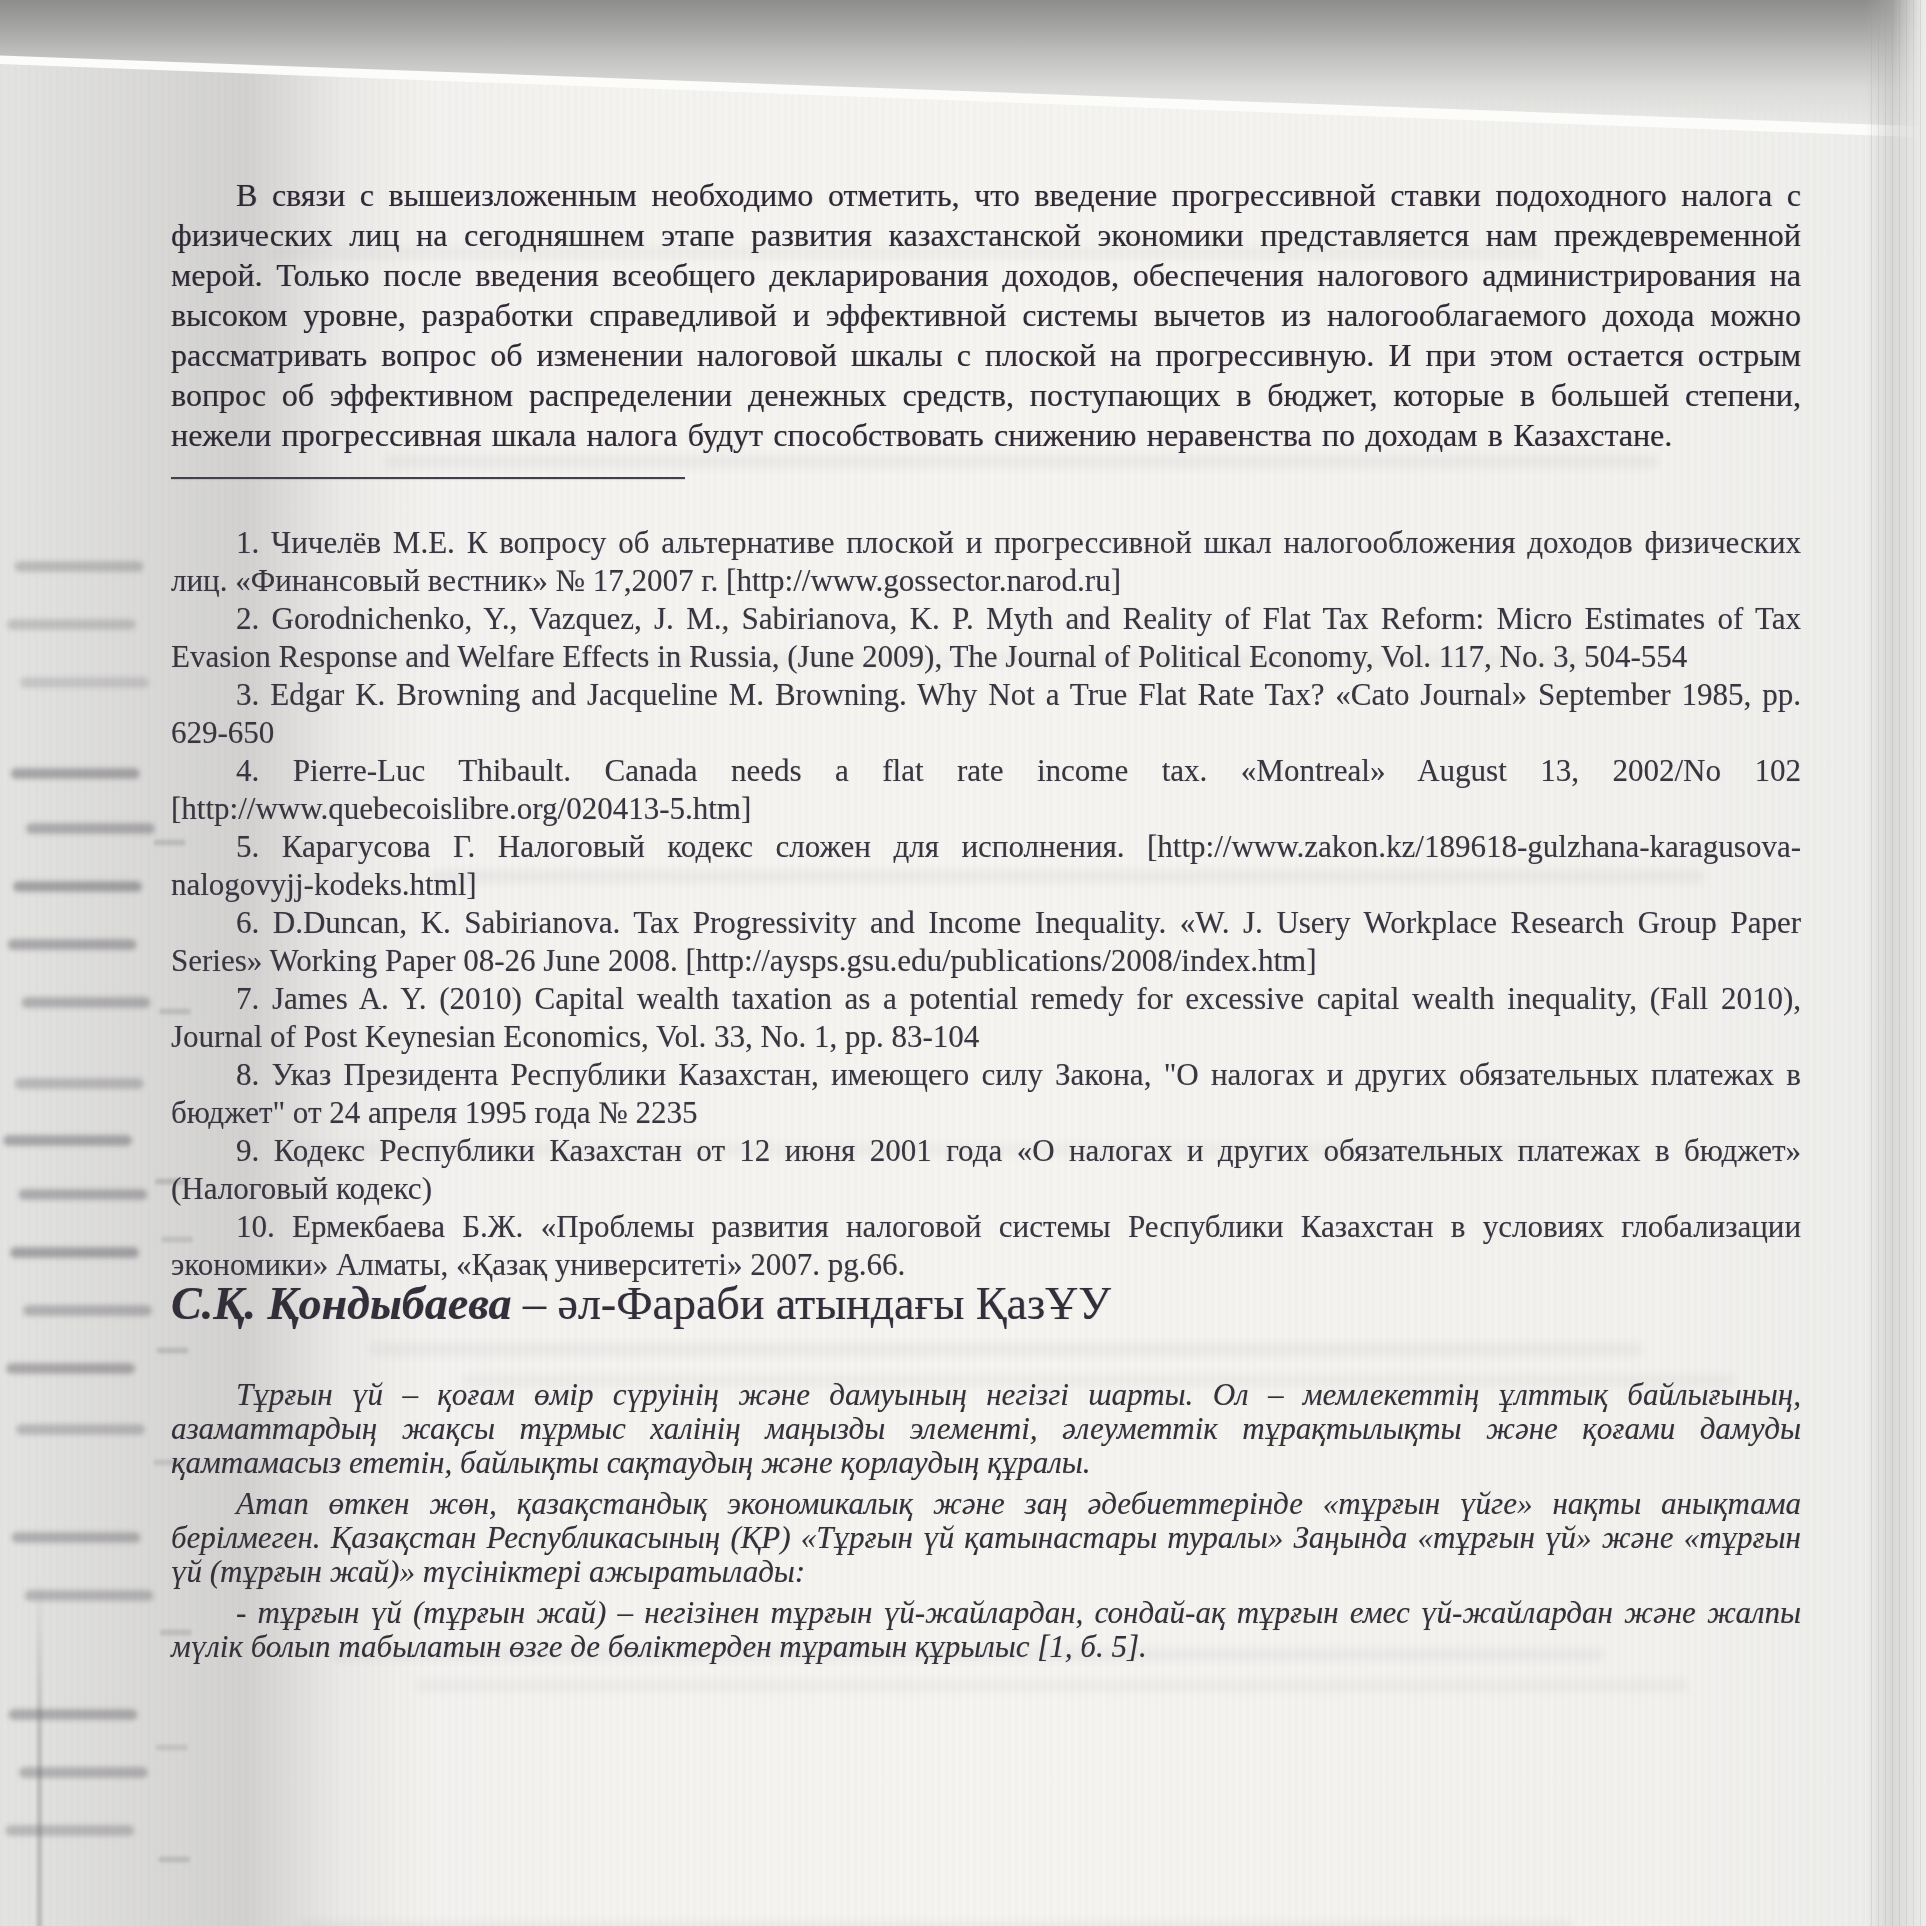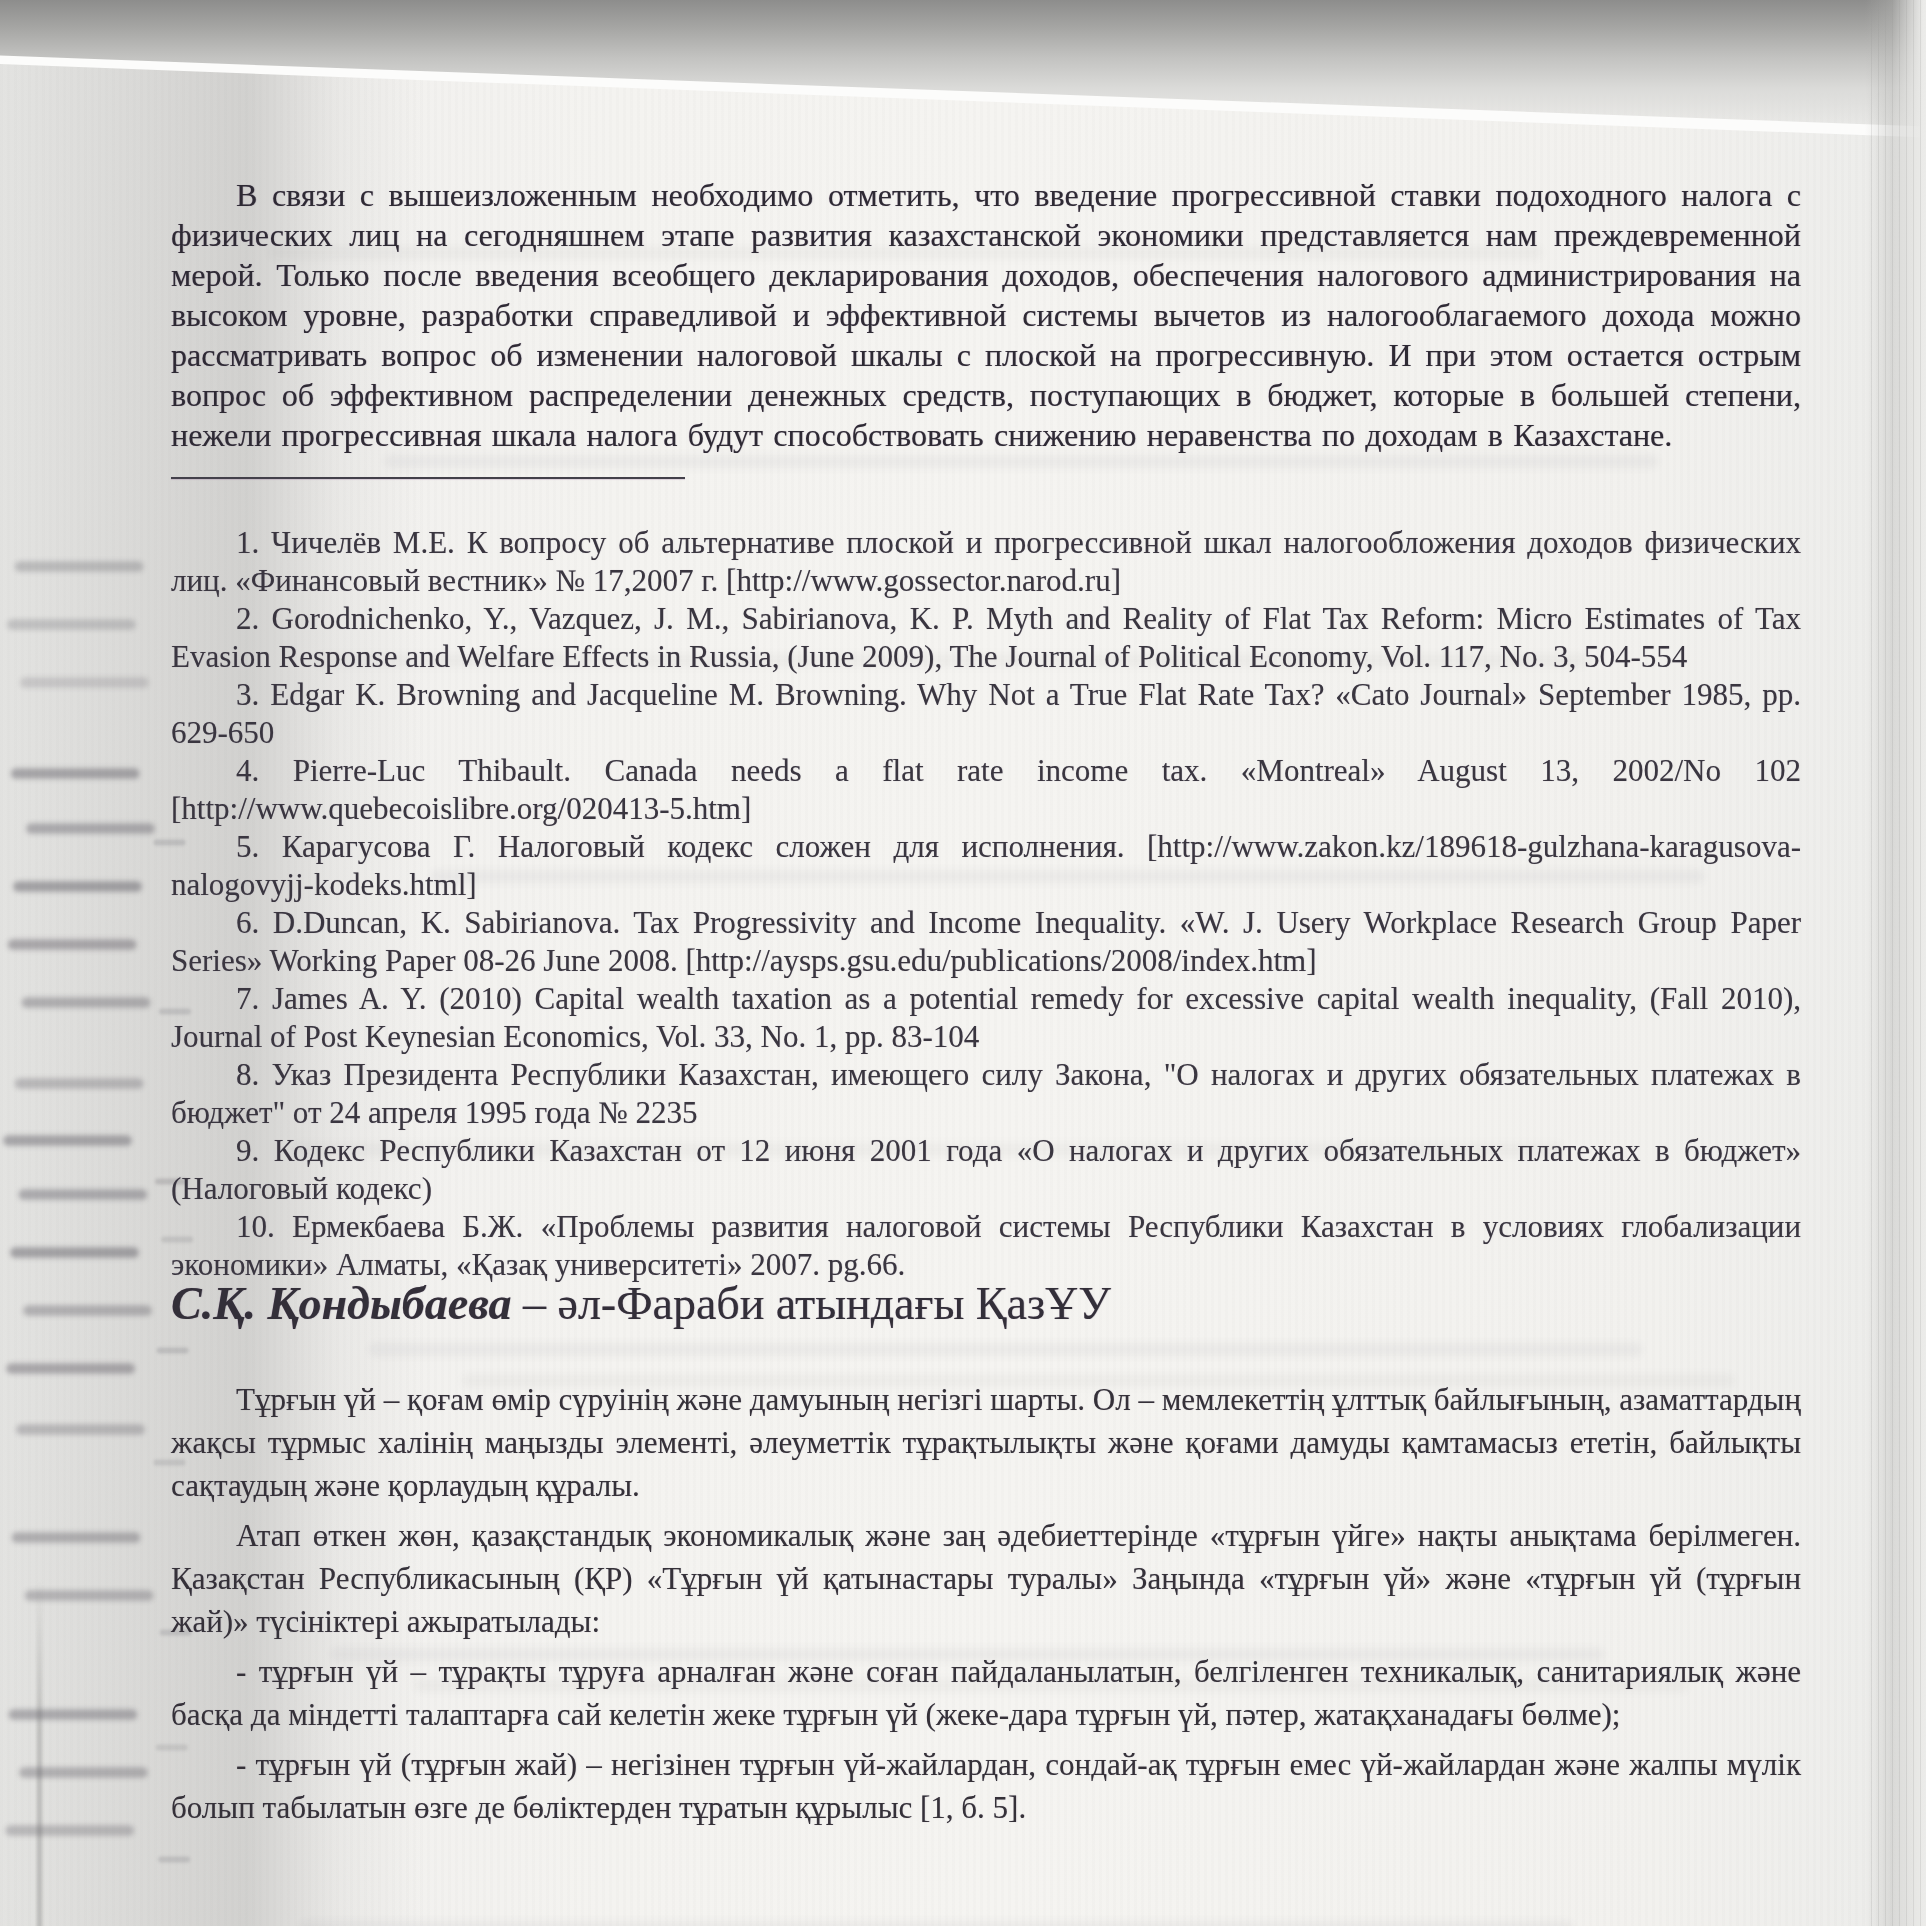--- a/index.html
+++ b/index.html
@@ -124,25 +124,26 @@
     margin-top:54px;
     text-align:center;
     font-weight:bold;
     font-size:36px;line-height:61px;
     letter-spacing:0.8px;
     color:#2b2733;
     text-shadow:0.6px 0.6px 0.8px rgba(70,55,90,.5), -0.4px 0 0.8px rgba(150,90,160,.22);
   }
   .kz{margin-top:34px;}
   .kz p{
-    font-size:31px;line-height:43px;
+    font-size:31px;line-height:34px;
     text-indent:65px;
     margin-top:7px;
     color:#353139;
     text-shadow:0.2px 0.2px 0.8px rgba(75,65,90,.42);
+    font-style:italic;
   }
   .kz p:first-child{margin-top:0;}
 </style>
 </head>
 <body>
 
 <div class="scan">
 
   <div class="texture"></div>
   <div class="gutter"></div>
@@ -174,20 +175,19 @@
       </div>
 
     <p class="author"><span class="name">С.Қ. Қондыбаева</span><span class="affil"> – әл-Фараби атындағы ҚазҰУ</span></p>
 
     <div class="title">
     </div>
 
     <div class="kz">
         <p>Тұрғын үй – қоғам өмір сүруінің және дамуының негізгі шарты. Ол – мемлекеттің ұлттық байлығының, азаматтардың жақсы тұрмыс халінің маңызды элементі, әлеуметтік тұрақтылықты және қоғами дамуды қамтамасыз ететін, байлықты сақтаудың және қорлаудың құралы.</p>
         <p>Атап өткен жөн, қазақстандық экономикалық және заң әдебиеттерінде «тұрғын үйге» нақты анықтама берілмеген. Қазақстан Республикасының (ҚР) «Тұрғын үй қатынастары туралы» Заңында «тұрғын үй» және «тұрғын үй (тұрғын жай)» түсініктері ажыратылады:</p>
-        <p>- тұрғын үй – тұрақты тұруға арналған және соған пайдаланылатын, белгіленген техникалық, санитариялық және басқа да міндетті талаптарға сай келетін жеке тұрғын үй (жеке-дара тұрғын үй, пәтер, жатақханадағы бөлме);</p>
         <p>- тұрғын үй (тұрғын жай) – негізінен тұрғын үй-жайлардан, сондай-ақ тұрғын емес үй-жайлардан және жалпы мүлік болып табылатын өзге де бөліктерден тұратын құрылыс [1, б. 5].</p>
       </div>
 
   </div>
 
 </div>
 
 
 </body></html>

